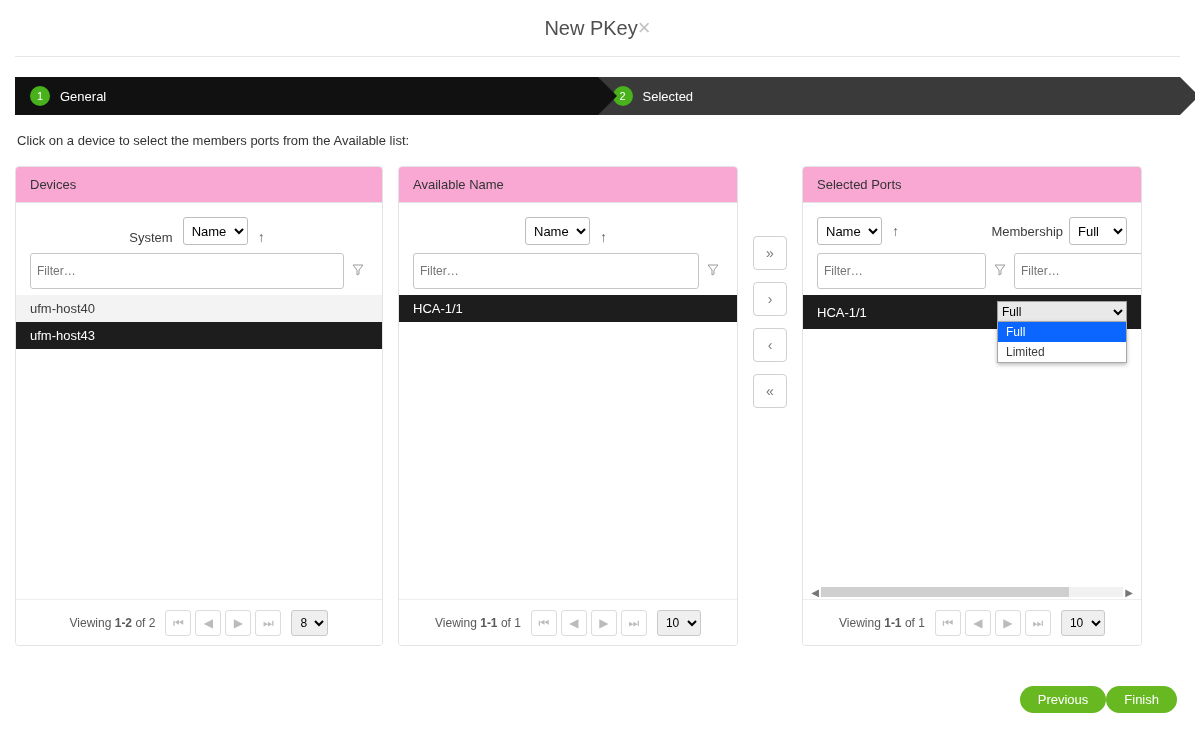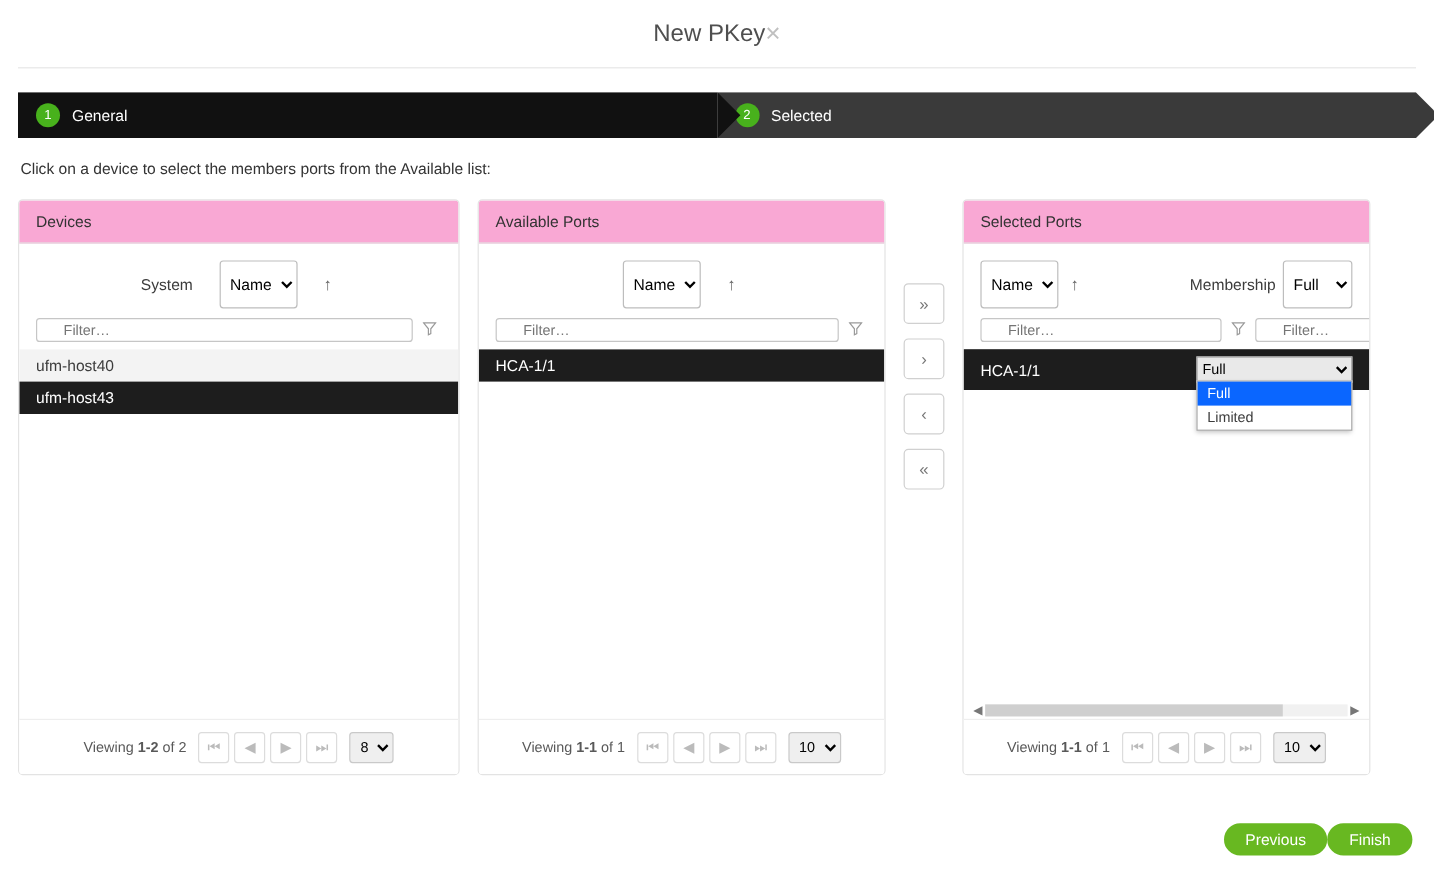--- a/index.html
+++ b/index.html
@@ -88,46 +88,46 @@
   .panel-body {
     flex: 1;
     padding: 10px 8px 4px 8px;
     position: relative;
     display: flex;
     flex-direction: column;
   }
 
   .col-header-row {
     display: flex;
-    align-items: center;
-    gap: 18px;
+    align-items: flex-end;
+    gap: 6px;
     padding: 4px 6px 8px 6px;
     font-size: 13px;
     color: #3c3c3c;
   }
   .col-header-row.centered { justify-content: center; }
 
   .sys-label { margin-right: 4px; }
   .name-select {
-    height: 40px;
+    height: 28px;
     font-size: 13px;
     border: 1px solid #bdbdbd;
     border-radius: 3px;
     background: #fff;
     padding: 0 4px;
   }
   .sort-arrow { font-size: 14px; color: #666; padding: 0 4px; cursor: pointer; }
 
   .filter-row { display: flex; align-items: center; gap: 4px; padding: 0 6px 6px 6px; }
   .filter-input {
     flex: 1;
-    height: 20px;
+    height: 36px;
     border: 1px solid #c6c6c6;
     border-radius: 3px;
-    padding: 0 22px;
+    padding: 0 6px;
     font-size: 12px;
     color: #0f172a;
   }
   .funnel-icon {
     color: #9a9a9a;
     font-size: 12px;
     padding: 0 4px;
   }
 
   .grid {
@@ -313,21 +313,21 @@
         <span class="nav-btn">◀</span>
         <span class="nav-btn">▶</span>
         <span class="nav-btn">⏭</span>
         <select>
           <option>8</option>
         </select>
       </div>
     </div>
 
     <div class="panel avail">
-      <div class="panel-head">Available Ports</div>
+      <div class="panel-head">Available Name</div>
       <div class="panel-body">
         <div class="col-header-row centered">
           <select class="name-select">
             <option>Name</option>
           </select>
           <span class="sort-arrow">↑</span>
         </div>
         <div class="filter-row">
           <input class="filter-input" placeholder="Filter…" style="">
           <span class="funnel-icon">

